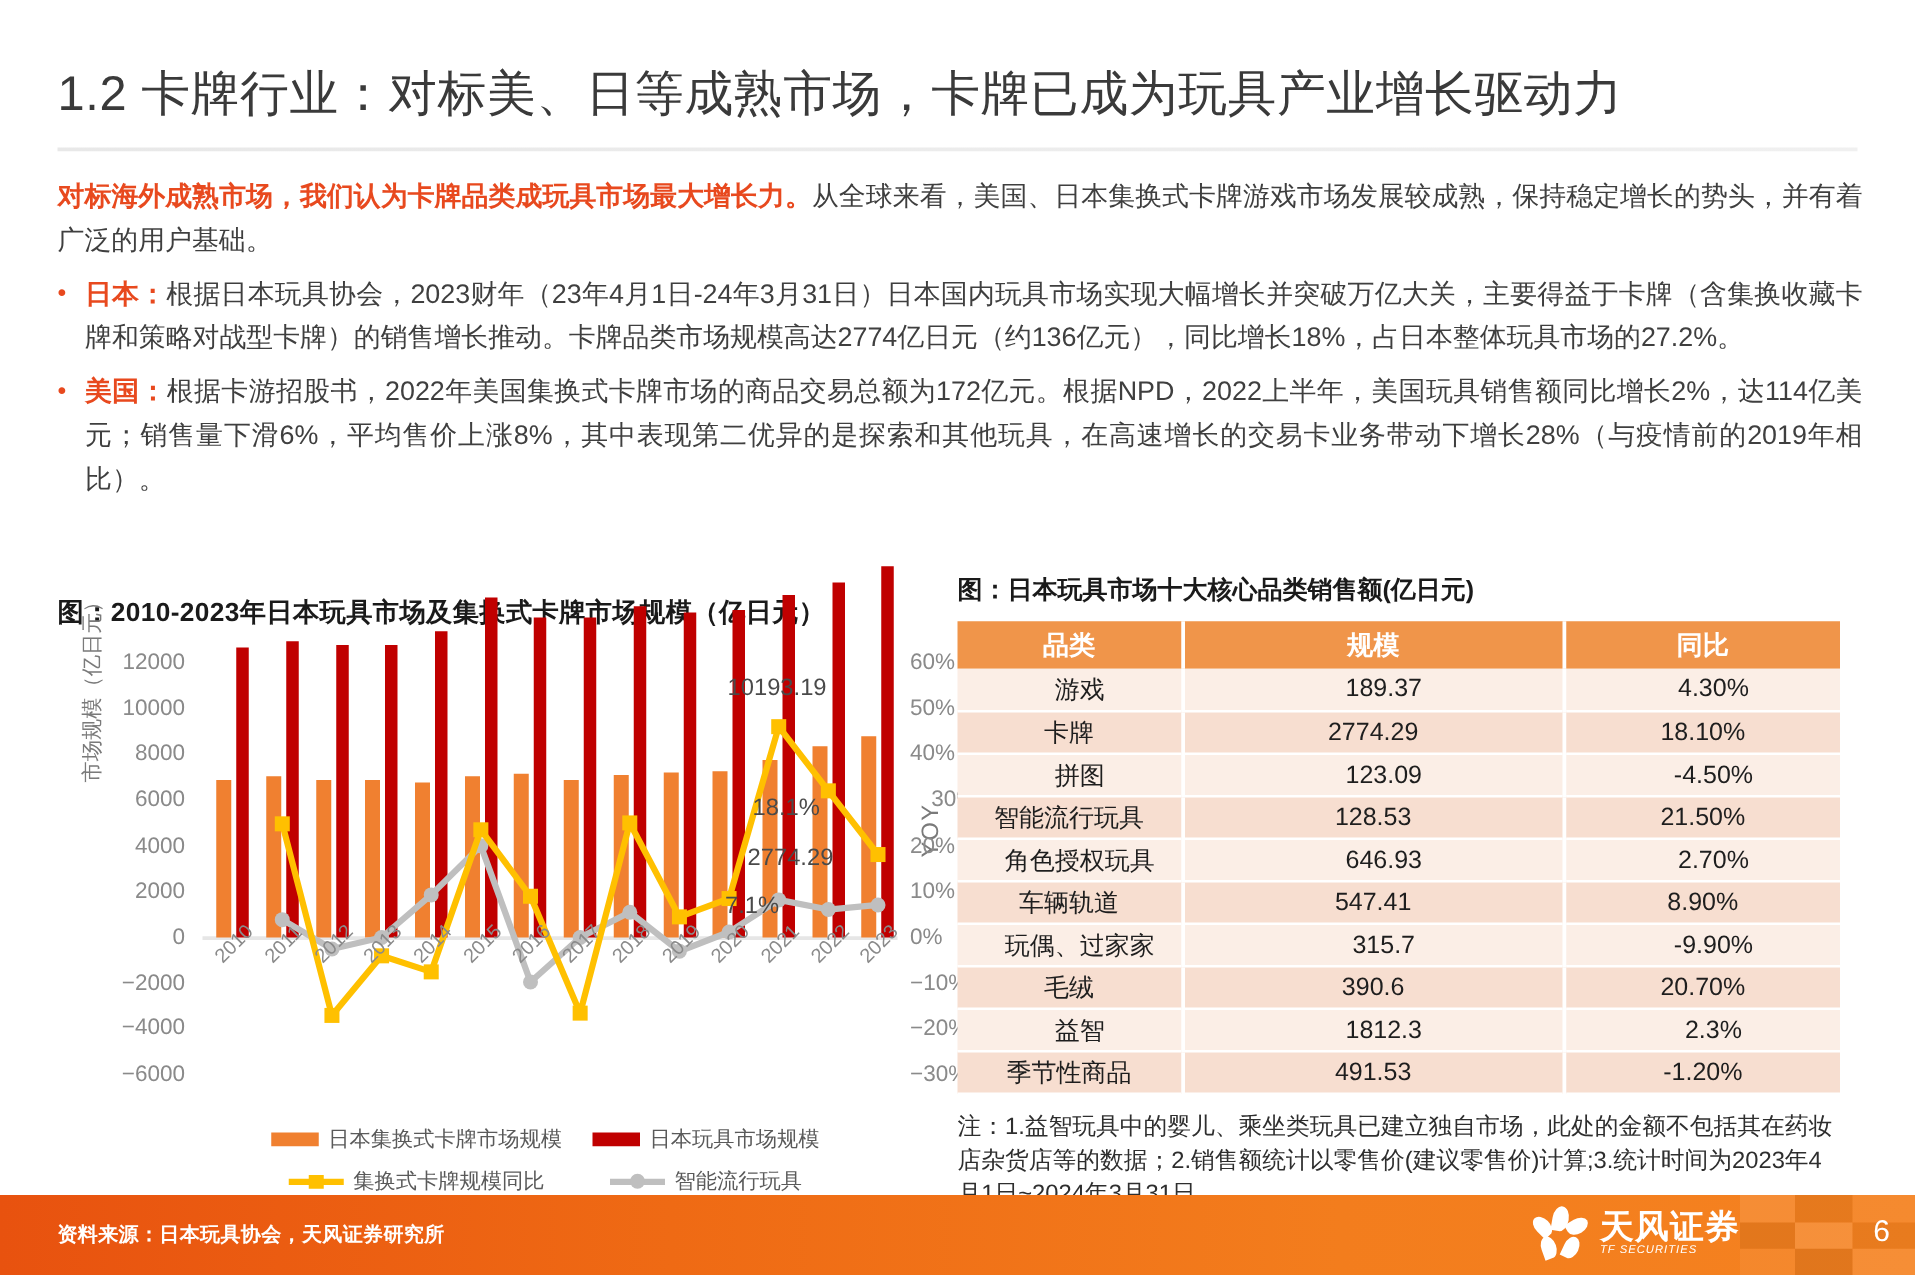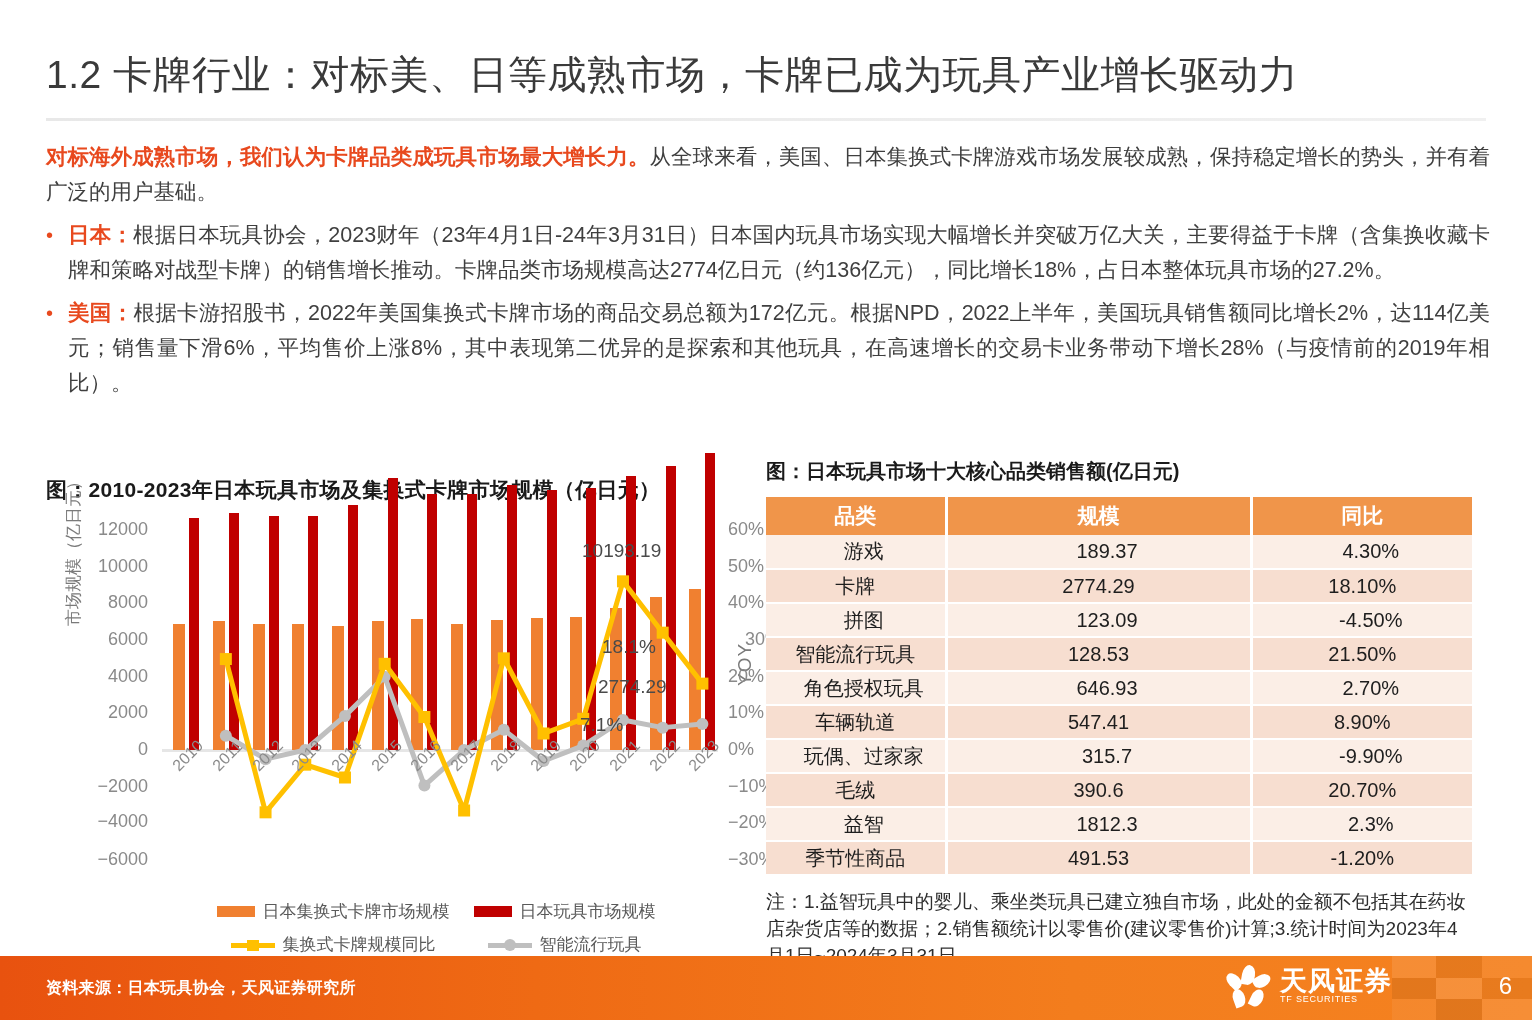--- a/index.html
+++ b/index.html
@@ -114,21 +114,21 @@
   }
   .footer-src {
     position: absolute; left: 46px; top: 22px;
     font-size: 16px; color: #ffffff; font-weight: bold; letter-spacing: .3px;
   }
   .logo-wrap { position: absolute; right: 140px; top: 8px; display:flex; align-items:center; gap:8px; }
   .logo-mark { position: relative; width: 46px; height: 46px; }
   .petal { position:absolute; background:#ffffff; border-radius: 50% 50% 50% 0; }
   .logo-text { color:#fff; }
   .logo-cn { font-size: 27px; font-weight: bold; letter-spacing: 1px; line-height: 23px; }
-  .logo-en { font-size: 9px; letter-spacing: .8px; line-height: 12px; }
+  .logo-en { font-size: 9px; letter-spacing: .8px; line-height: 12px; font-style: italic; }
   .pagenum {
     position: absolute; right: 20px; top: 16px; font-size: 24px; color:#ffffff;
   }
   .tile { position: absolute; }
 </style>
 </head>
 <body>
 
 <div class="slide">
 

